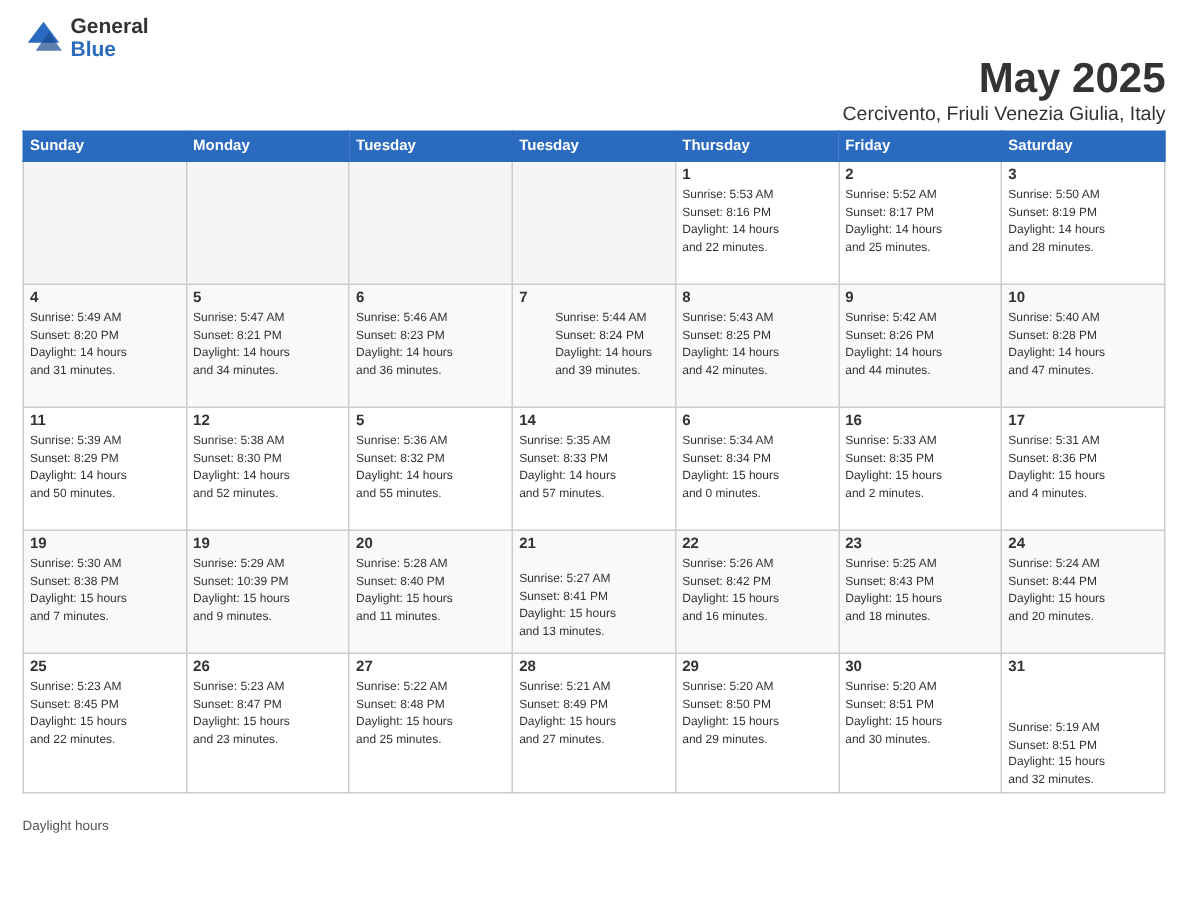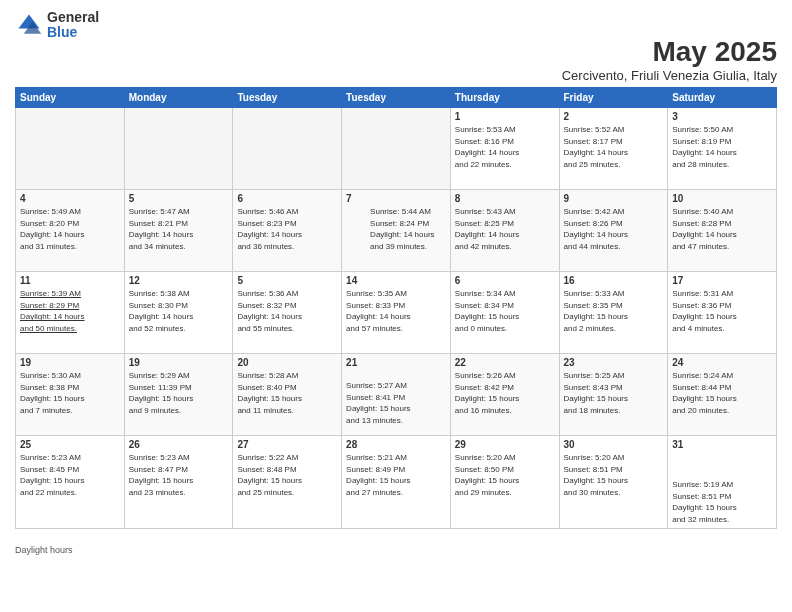--- a/index.html
+++ b/index.html
@@ -216,21 +216,21 @@
             <span class="day-num">10</span>
             <div class="day-info" style="white-space: pre-line;">Sunrise: 5:40 AM
 Sunset: 8:28 PM
 Daylight: 14 hours
 and 47 minutes.</div>
           </td>
         </tr>
         <tr>
           <td>
             <span class="day-num">11</span>
-            <div class="day-info" style="white-space: pre-line; text-decoration: underline;">Sunrise: 5:39 AM
+            <div class="day-info" style="white-space: pre-line;">Sunrise: 5:39 AM
 Sunset: 8:29 PM
 Daylight: 14 hours
 and 50 minutes.</div>
           </td>
           <td>
             <span class="day-num">12</span>
             <div class="day-info" style="white-space: pre-line;">Sunrise: 5:38 AM
 Sunset: 8:30 PM
 Daylight: 14 hours
 and 52 minutes.</div>
@@ -275,21 +275,21 @@
           <td class="alt-row">
             <span class="day-num">19</span>
             <div class="day-info" style="white-space: pre-line;">Sunrise: 5:30 AM
 Sunset: 8:38 PM
 Daylight: 15 hours
 and 7 minutes.</div>
           </td>
           <td class="alt-row">
             <span class="day-num">19</span>
             <div class="day-info" style="white-space: pre-line;">Sunrise: 5:29 AM
-Sunset: 11:39 PM
+Sunset: 10:39 PM
 Daylight: 15 hours
 and 9 minutes.</div>
           </td>
           <td class="alt-row">
             <span class="day-num">20</span>
             <div class="day-info" style="white-space: pre-line;">Sunrise: 5:28 AM
 Sunset: 8:40 PM
 Daylight: 15 hours
 and 11 minutes.</div>
           </td>

